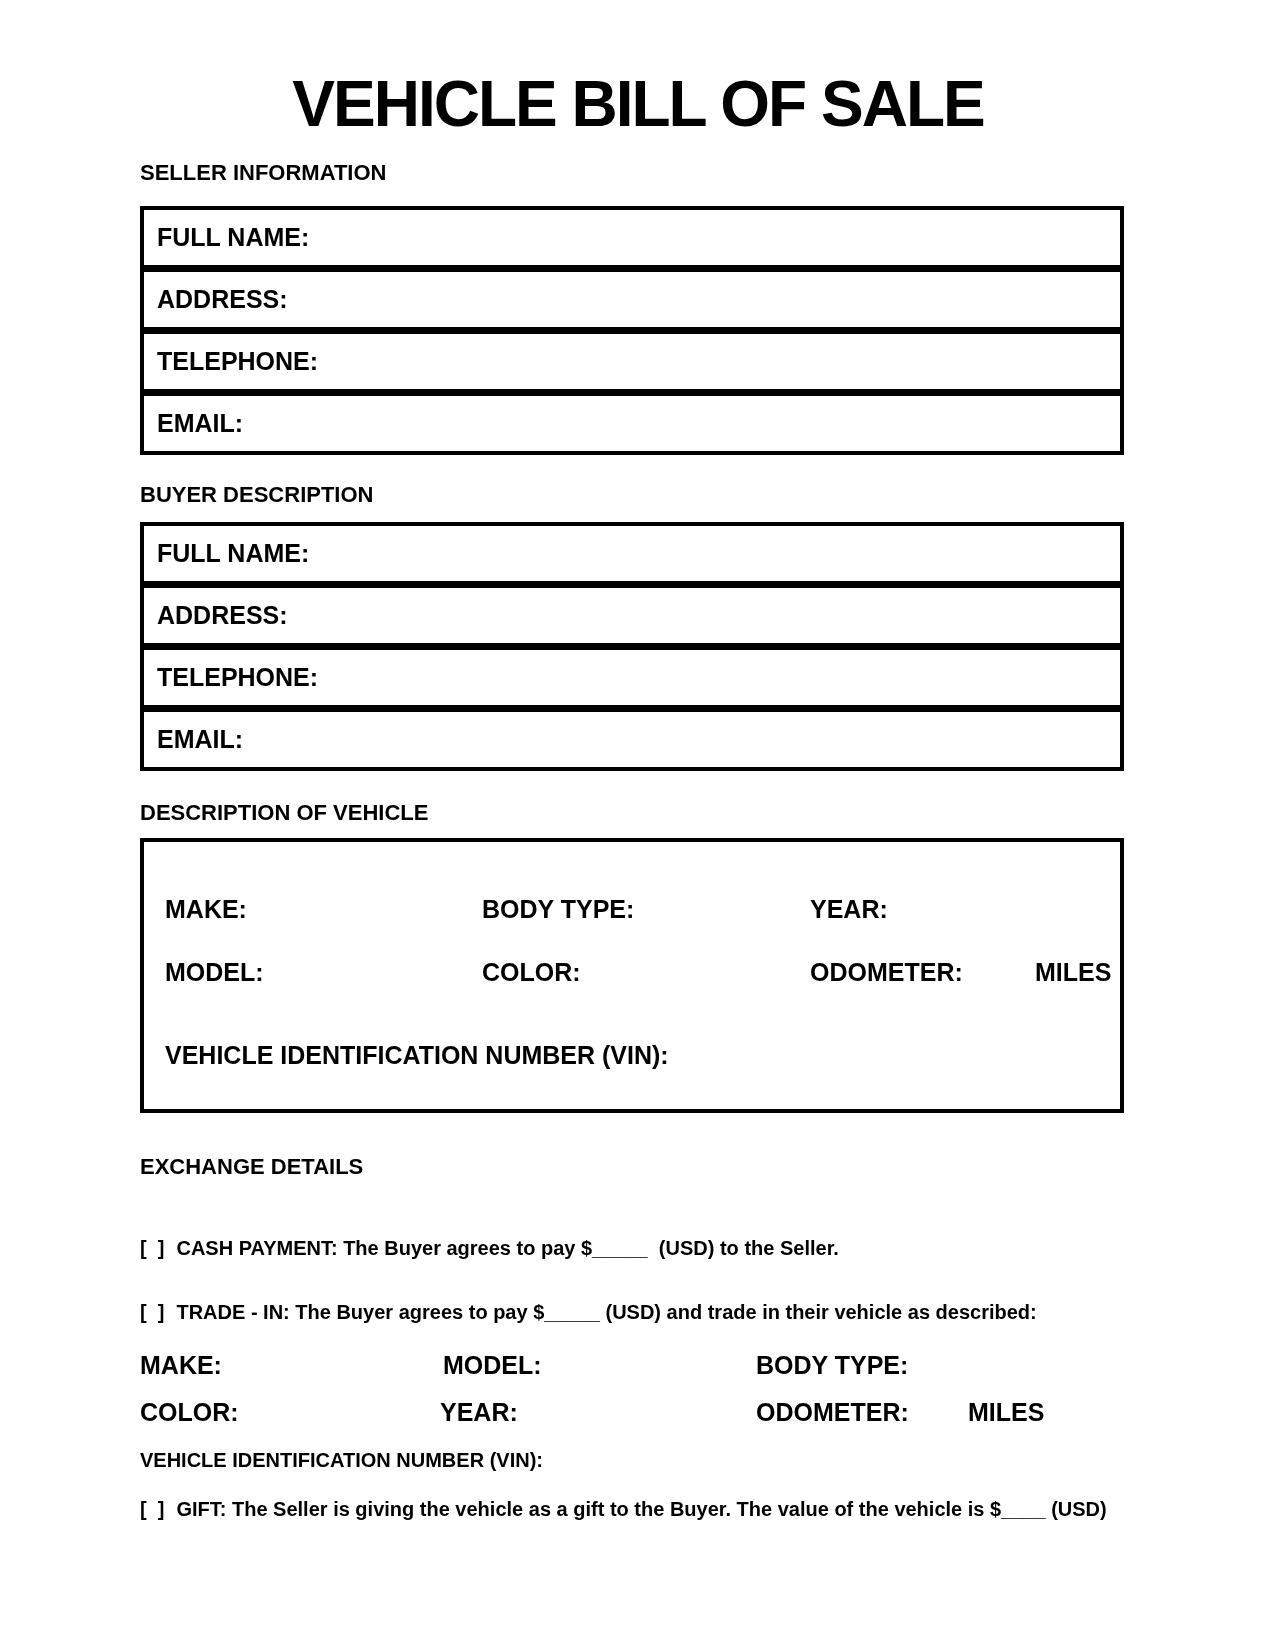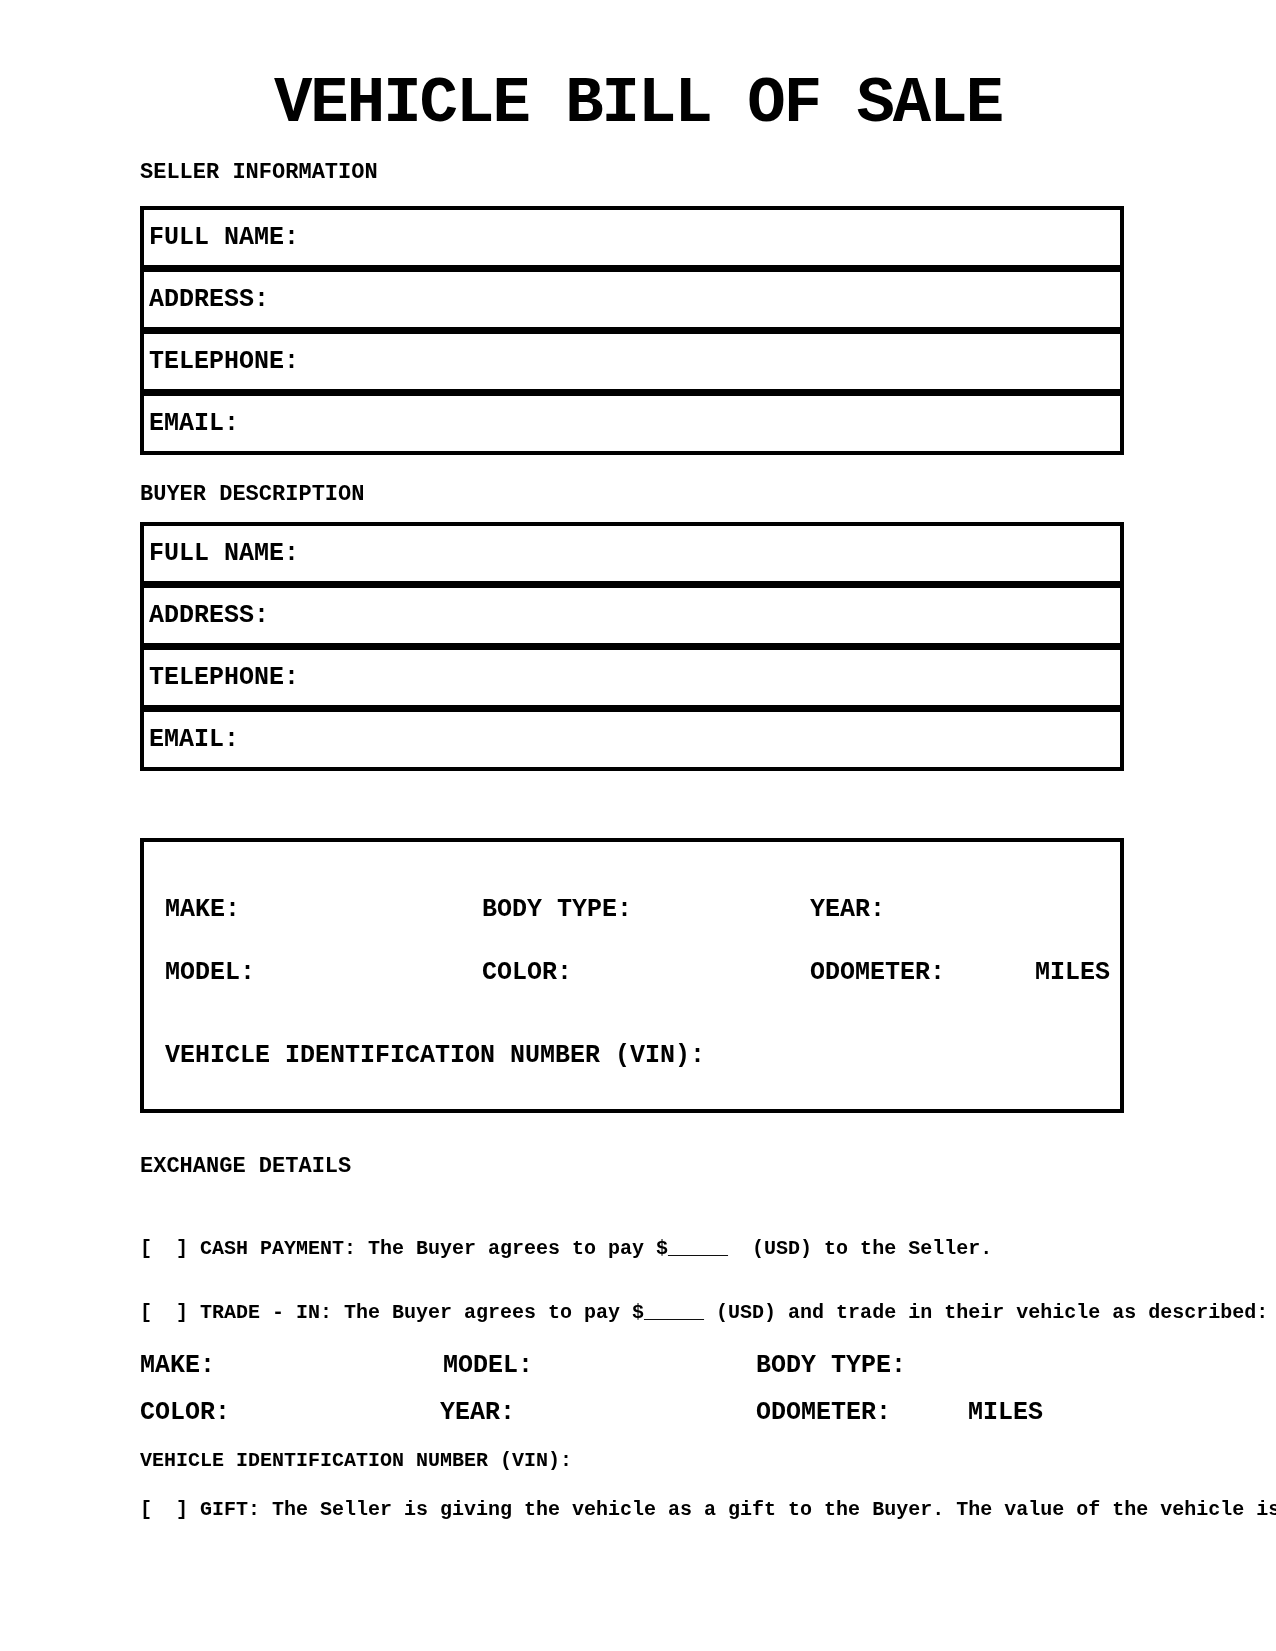--- a/index.html
+++ b/index.html
@@ -2,21 +2,21 @@
 <html><head>
 <meta charset="utf-8">
 <style>
   html, body { margin: 0; padding: 0; background: #ffffff; }
   .page {
     position: relative;
     width: 1276px;
     height: 1651px;
     background: #ffffff;
     color: #000000;
-    font-family: Liberation Mono, monospace;
+    font-family: Liberation Sans, sans-serif;
     overflow: hidden;
   }
   * { box-sizing: border-box; }
 
   .title {
     position: absolute;
     top: 68px;
     left: 0;
     width: 100%;
     text-align: center;
@@ -46,21 +46,21 @@
     width: 984px;
   }
   .info-box.seller { top: 206px; }
   .info-box.buyer  { top: 522px; }
   .field-row {
     height: 63px;
     border: 4px solid #000000;
     background: #ffffff;
     display: flex;
     align-items: center;
-    padding-left: 5px;
+    padding-left: 13px;
     font-size: 25px;
     font-weight: bold;
   }
   .field-row + .field-row { margin-top: -1px; }
 
   .vehicle-box {
     position: absolute;
     left: 140px;
     top: 838px;
     width: 984px;
@@ -135,20 +135,21 @@
   </div>
 
   <div class="heading buyer">BUYER DESCRIPTION</div>
   <div class="info-box buyer">
     <div class="field-row">FULL NAME:</div>
     <div class="field-row">ADDRESS:</div>
     <div class="field-row">TELEPHONE:</div>
     <div class="field-row">EMAIL:</div>
   </div>
 
+  <div class="heading vehicle">DESCRIPTION OF VEHICLE</div>
   <div class="vehicle-box">
     <div class="vbox-row r1">
       <span class="vc1">MAKE:</span>
       <span class="vc2">BODY TYPE:</span>
       <span class="vc3">YEAR:</span>
     </div>
     <div class="vbox-row r2">
       <span class="vc1">MODEL:</span>
       <span class="vc2">COLOR:</span>
       <span class="vc3">ODOMETER:</span>

